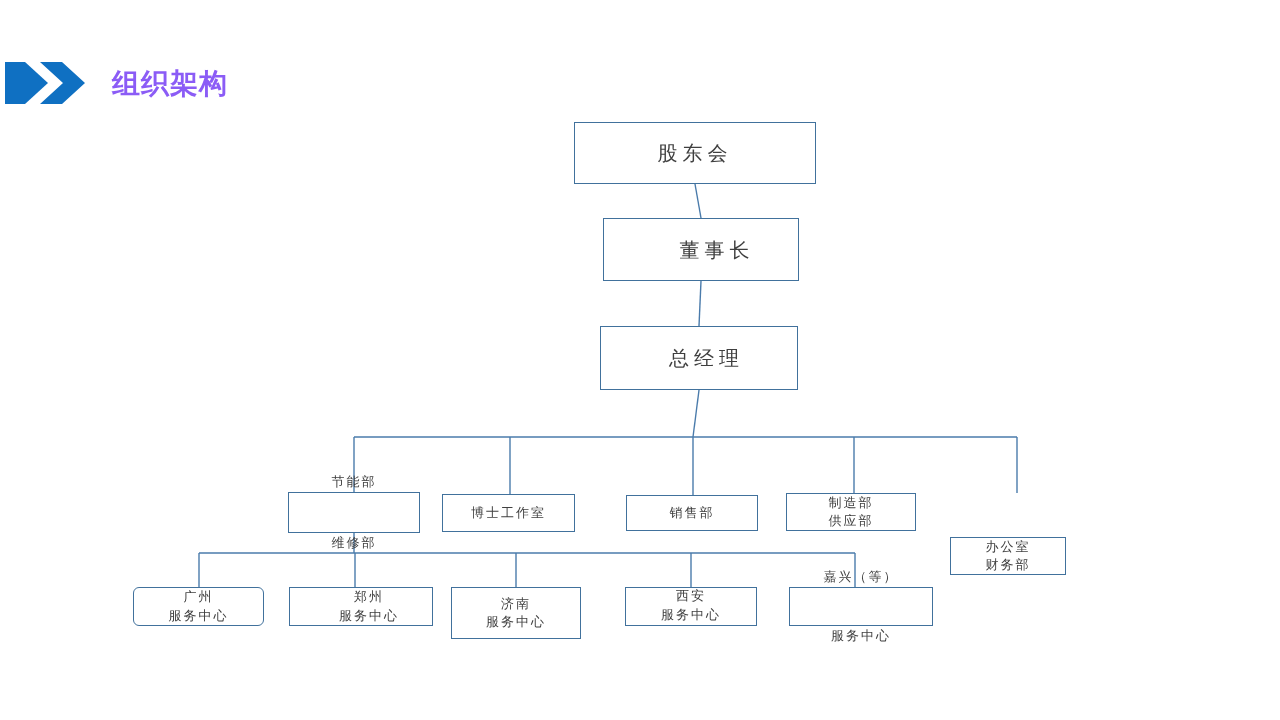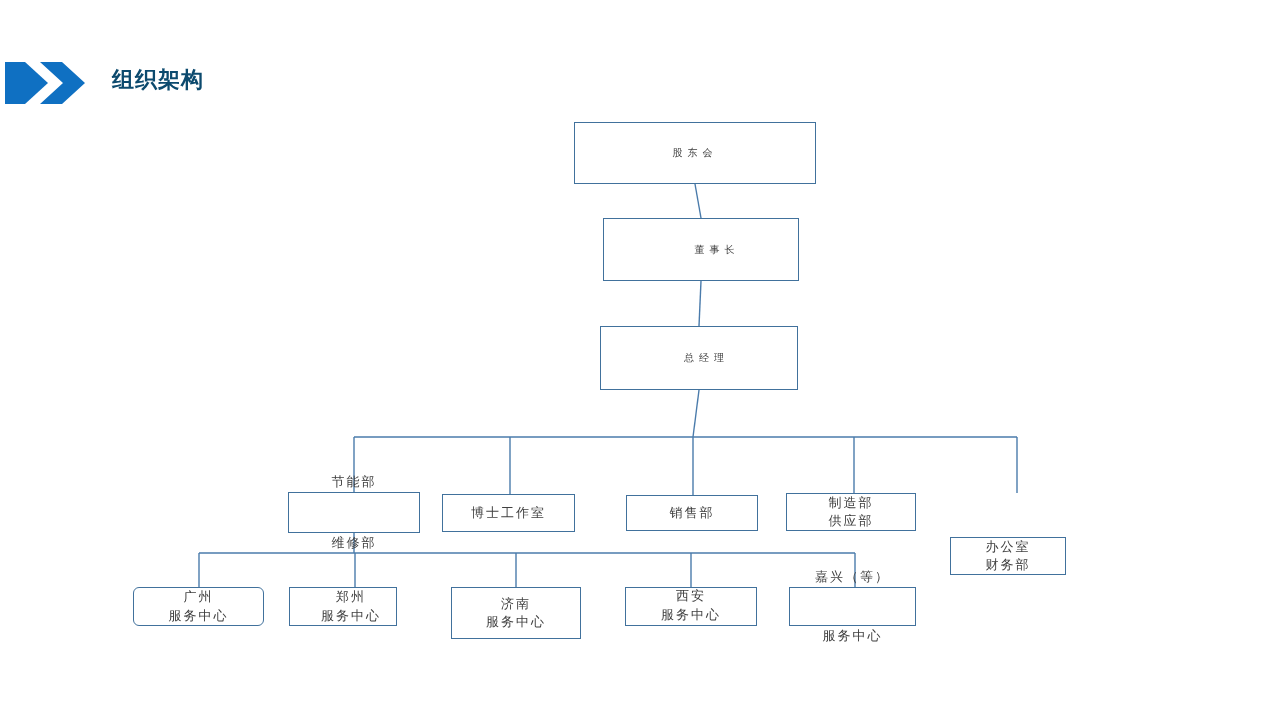--- a/index.html
+++ b/index.html
@@ -26,42 +26,42 @@
     position: absolute;
     left: 5px;
     top: 7px;
     width: 80px;
     height: 42px;
   }
   .page-title {
     position: absolute;
     left: 112px;
     top: 10px;
-    font-size: 22px;
+    font-size: 28px;
     font-weight: bold;
-    color: #0c4a6e;
+    color: #8b5cf6;
     letter-spacing: 1px;
   }
   .node {
     position: absolute;
     box-sizing: border-box;
     border: 1.5px solid var(--border, #41719C);
     background: #ffffff;
     display: flex;
     flex-direction: column;
     align-items: center;
     justify-content: center;
     text-align: center;
     color: #3f3f3f;
     font-size: 13px;
     line-height: 1.4;
     letter-spacing: 2px;
   }
   .node.lg {
-    font-size: 10px;
+    font-size: 20px;
     letter-spacing: 5px;
   }
   .node span {
     display: block;
     white-space: nowrap;
   }
   .connectors {
     position: absolute;
     left: 0;
     top: 0;
@@ -142,33 +142,33 @@
   <div class="node" style="left:950px; top:493px; width:116px; height:38px;margin-top:44px;">
     <span>办公室</span>
     <span>财务部</span>
   </div>
 
   <div class="node" style="left:133px; top:587px; width:131px; height:39px;border-radius:6px;">
     <span>广州</span>
     <span>服务中心</span>
   </div>
 
-  <div class="node" style="left:289px; top:587px; width:108px; height:39px;padding-left:16px;">
+  <div class="node" style="left:289px; top:587px; width:144px; height:39px;padding-left:16px;">
     <span>郑州</span>
     <span>服务中心</span>
   </div>
 
   <div class="node" style="left:451px; top:587px; width:130px; height:52px;">
     <span>济南</span>
     <span>服务中心</span>
   </div>
 
   <div class="node" style="left:625px; top:587px; width:132px; height:39px;font-family:Liberation Mono, monospace;">
     <span>西安</span>
     <span>服务中心</span>
   </div>
 
-  <div class="node" style="left:789px; top:587px; width:127px; height:39px;gap:40px;">
+  <div class="node" style="left:789px; top:587px; width:144px; height:39px;gap:40px;">
     <span>嘉兴（等）</span>
     <span>服务中心</span>
   </div>
 
 </div>
 
 </body></html>

